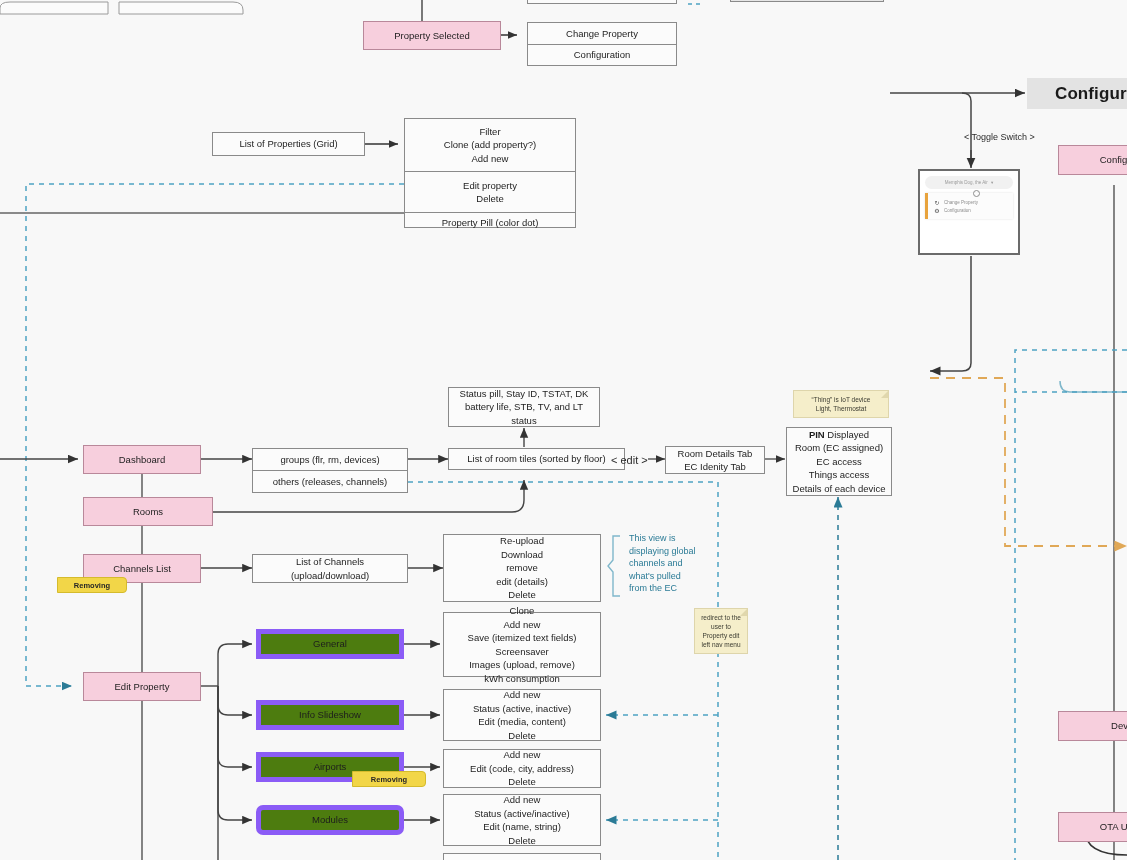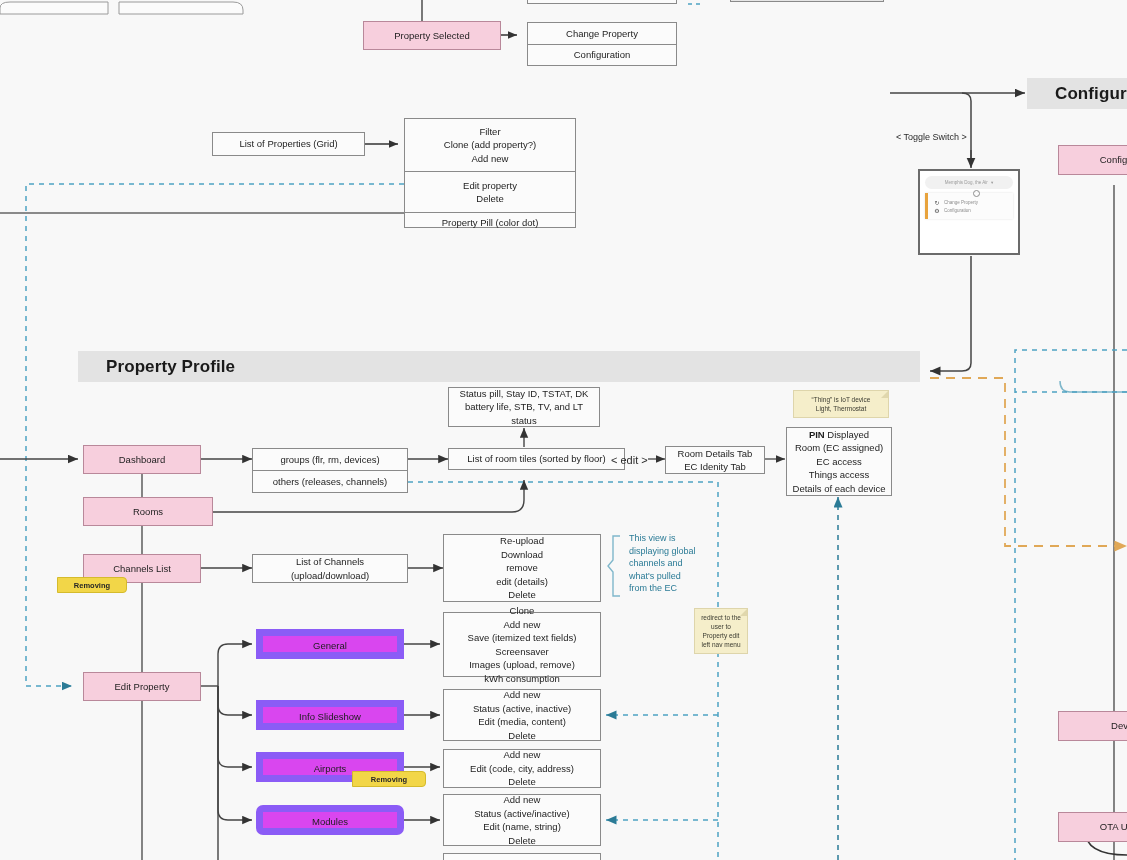--- a/index.html
+++ b/index.html
@@ -53,23 +53,22 @@
   }
   .node.white {
     background: #fbfbfb;
     border: 1px solid #8a8a8a;
   }
   .node.pink {
     background: #f7cfdd;
     border: 1px solid #b9889a;
   }
   .node.purple {
-    background: #d946ef;
-    border: 7px solid #8b5cf6;
-    justify-content: flex-end;
+    background: #4d7c0f;
+    border: 5px solid #8b5cf6;
   }
   .node .line { display: block; white-space: nowrap; }
   
   .stack {
     position: absolute;
     box-sizing: border-box;
     background: #fbfbfb;
     border: 1px solid #8a8a8a;
     display: flex;
     flex-direction: column;
@@ -315,21 +314,21 @@
     </div>
     <div class="cell" style="flex:0 0 34px;">
       <span class="line">Edit property</span>
       <span class="line">Delete</span>
     </div>
     <div class="cell">
       <span class="line">Property Pill (color dot)</span>
     </div>
   </div>
 
-  <div class="lbl" style="left:896px; top:132px;">&lt; Toggle Switch &gt;</div>
+  <div class="lbl" style="left:964px; top:132px;">&lt; Toggle Switch &gt;</div>
 
   <div class="mock" style="left:918px; top:169px; width:102px; height:86px;">
     <div class="mock-pill">
       <span>Memphis Dog, the Air</span>
       <span>▾</span>
     </div>
     <div class="mock-menu">
       <div class="mock-item">
         <span class="mock-ico">↻</span>
         <span>Change Property</span>
@@ -351,23 +350,20 @@
   </div>
 
   <div class="node pink" style="left:1058px; top:711px; width:140px; height:30px;">
     <span class="line">Devices</span>
   </div>
 
   <div class="node pink" style="left:1058px; top:812px; width:140px; height:30px;">
     <span class="line">OTA Updates</span>
   </div>
 
-  <div class="band" style="left:78px; top:351px; width:842px; height:31px;">
-    <span class="band-title" style="padding-left:6px;">Property Profile</span>
-  </div>
 
   <div class="node pink" style="left:83px; top:445px; width:118px; height:29px;">
     <span class="line">Dashboard</span>
   </div>
   <div class="node pink" style="left:83px; top:497px; width:130px; height:29px;">
     <span class="line">Rooms</span>
   </div>
   <div class="node pink" style="left:83px; top:554px; width:118px; height:29px;">
     <span class="line">Channels List</span>
   </div>

